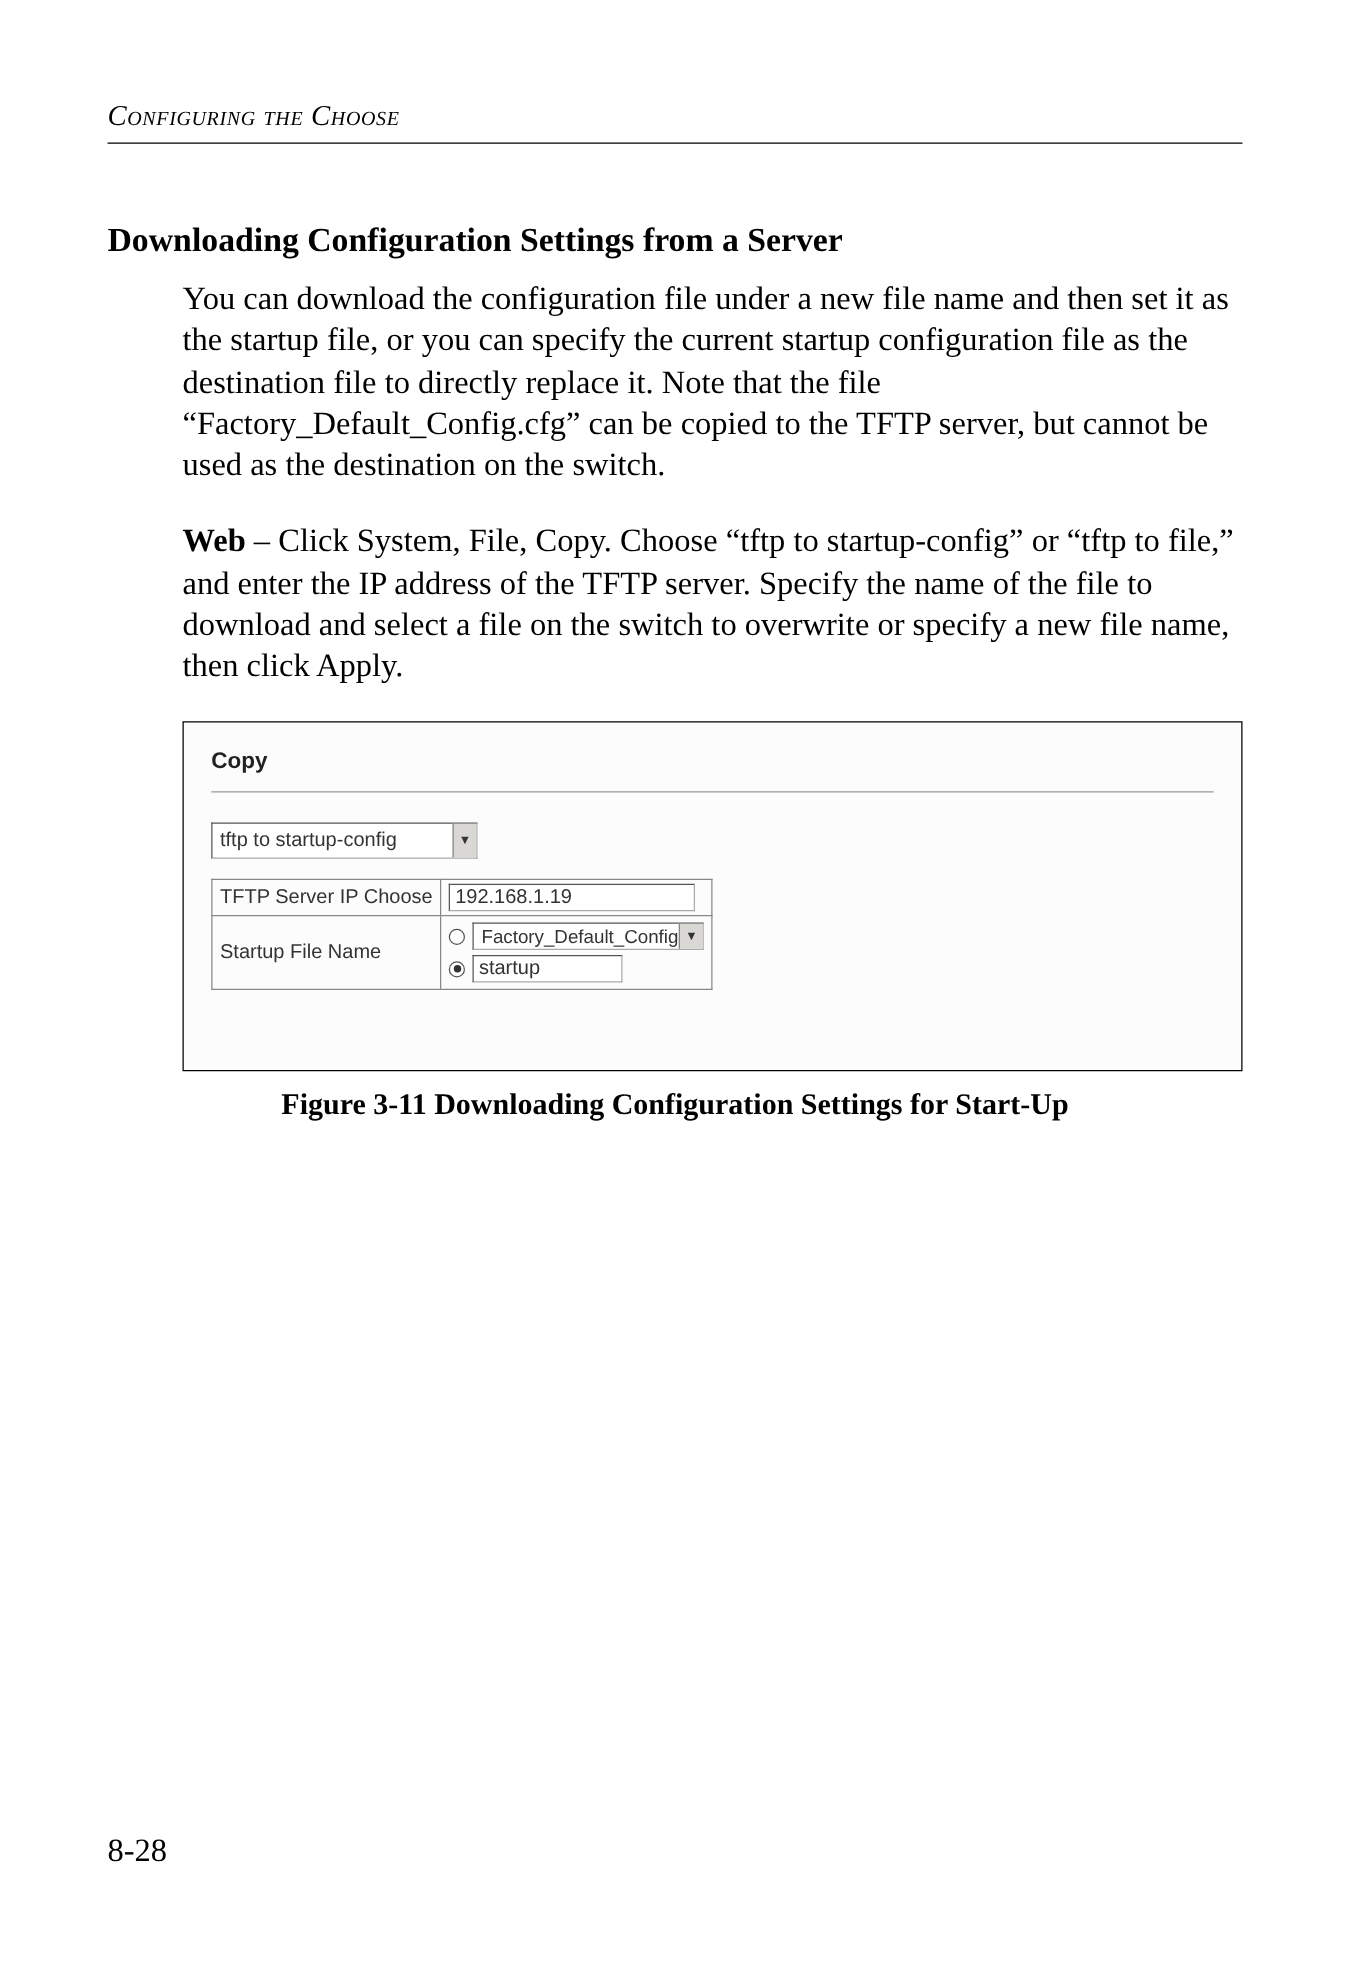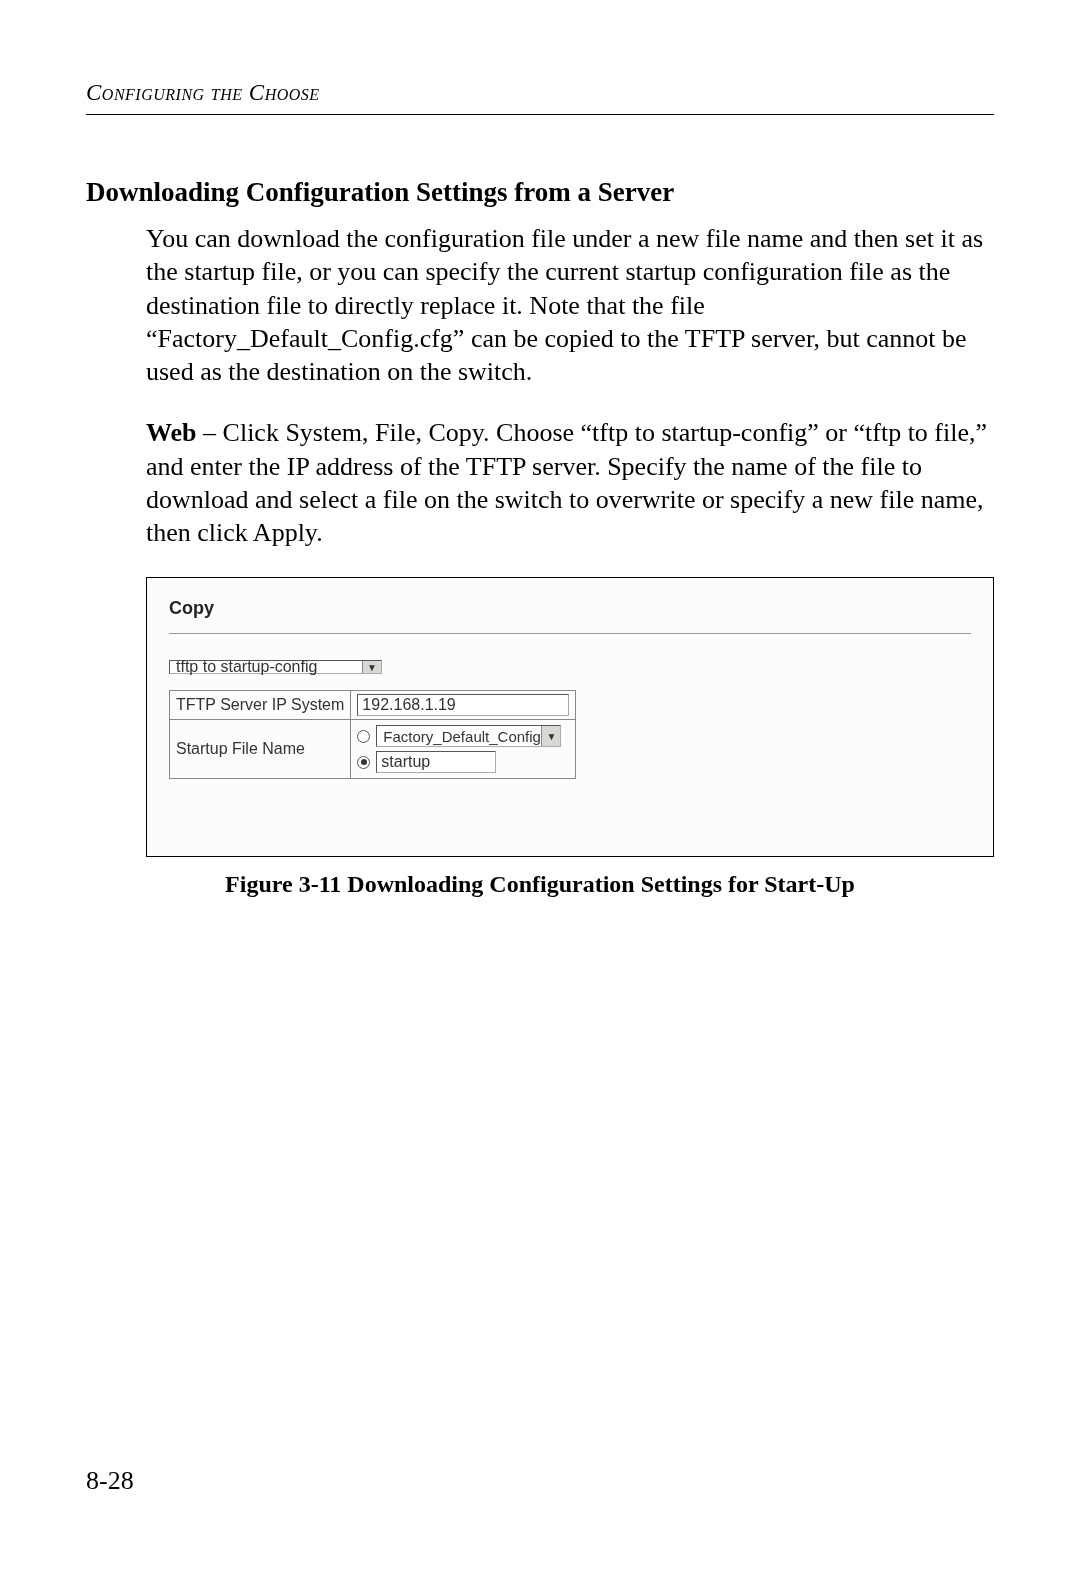--- a/index.html
+++ b/index.html
@@ -60,21 +60,21 @@
       border: none;
       border-bottom: 1px solid #999;
       margin: 0 0 24px 0;
     }
 
     .select-like {
       display: inline-flex;
       align-items: center;
       border: 1px inset #aaa;
       background: #fff;
-      height: 14px;
+      height: 29px;
       width: 213px;
       margin-bottom: 16px;
       font-size: 16px;
       color: #333;
     }
     .select-text {
       flex: 1;
       padding: 0 6px;
       white-space: nowrap;
       overflow: hidden;
@@ -99,21 +99,21 @@
     .form-table td {
       border: 1px solid #888;
       padding: 3px 6px;
       vertical-align: middle;
     }
     .form-table .label-cell { min-width: 154px; }
     .text-input {
       border: 1px inset #aaa;
       background: #fff;
       height: 22px;
-      width: 212px;
+      width: 197px;
       padding: 0 4px;
       font-size: 16px;
       font-family: Arial, Helvetica, sans-serif;
       color: #333;
     }
     .text-input.narrow { width: 120px; }
     .radio-row {
       display: flex;
       align-items: center;
       gap: 6px;
@@ -175,21 +175,21 @@
     <hr class="figure-hr">
 
     <div class="select-like">
       <span class="select-text">tftp to startup-config</span>
       <span class="select-arrow">▼</span>
     </div>
 
     <table class="form-table">
       <tbody>
           <tr>
-        <td class="label-cell">TFTP Server IP System</td>
+        <td class="label-cell">TFTP Server IP Choose</td>
         <td>
           <input class="text-input" value="192.168.1.19" style="">
         </td>
       </tr>
       <tr>
         <td class="label-cell">Startup File Name</td>
         <td>
           <div class="radio-row">
             <span class="radio-dot"></span>
             <span class="inner-select">

